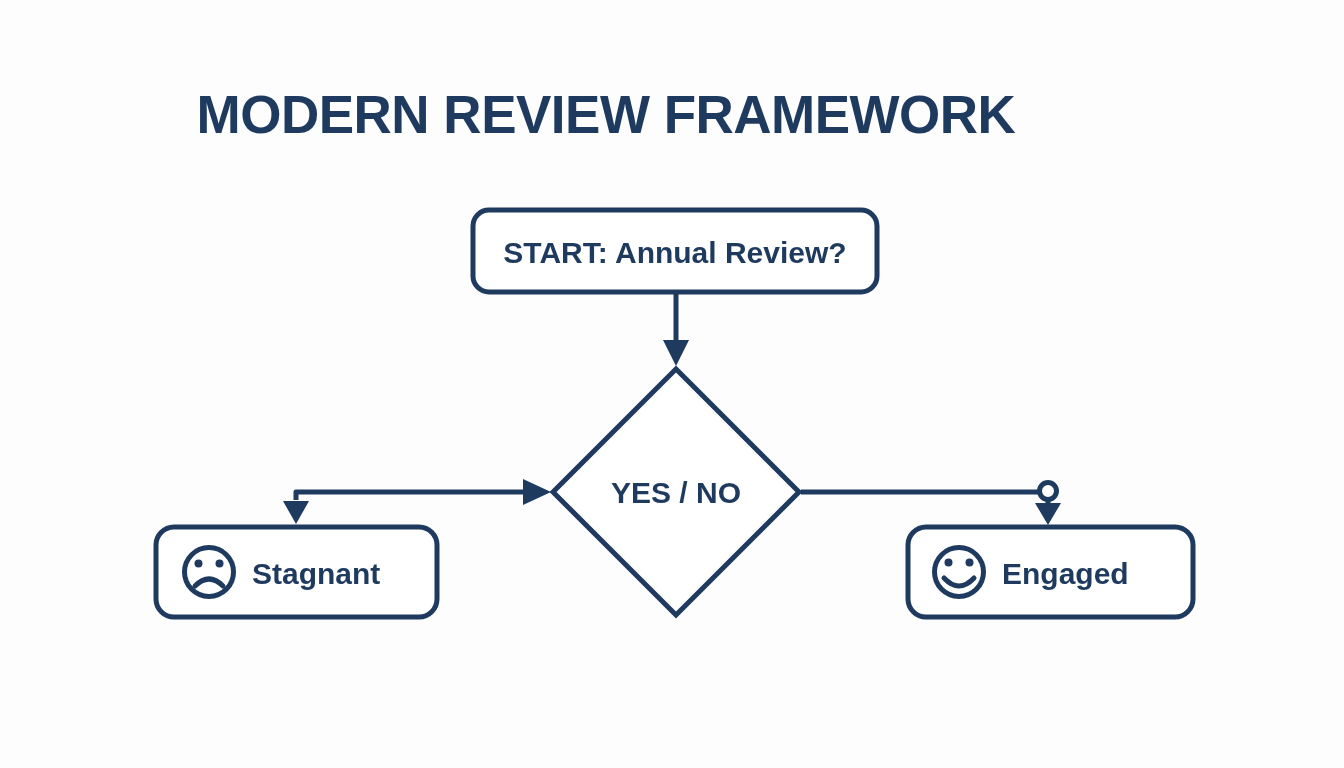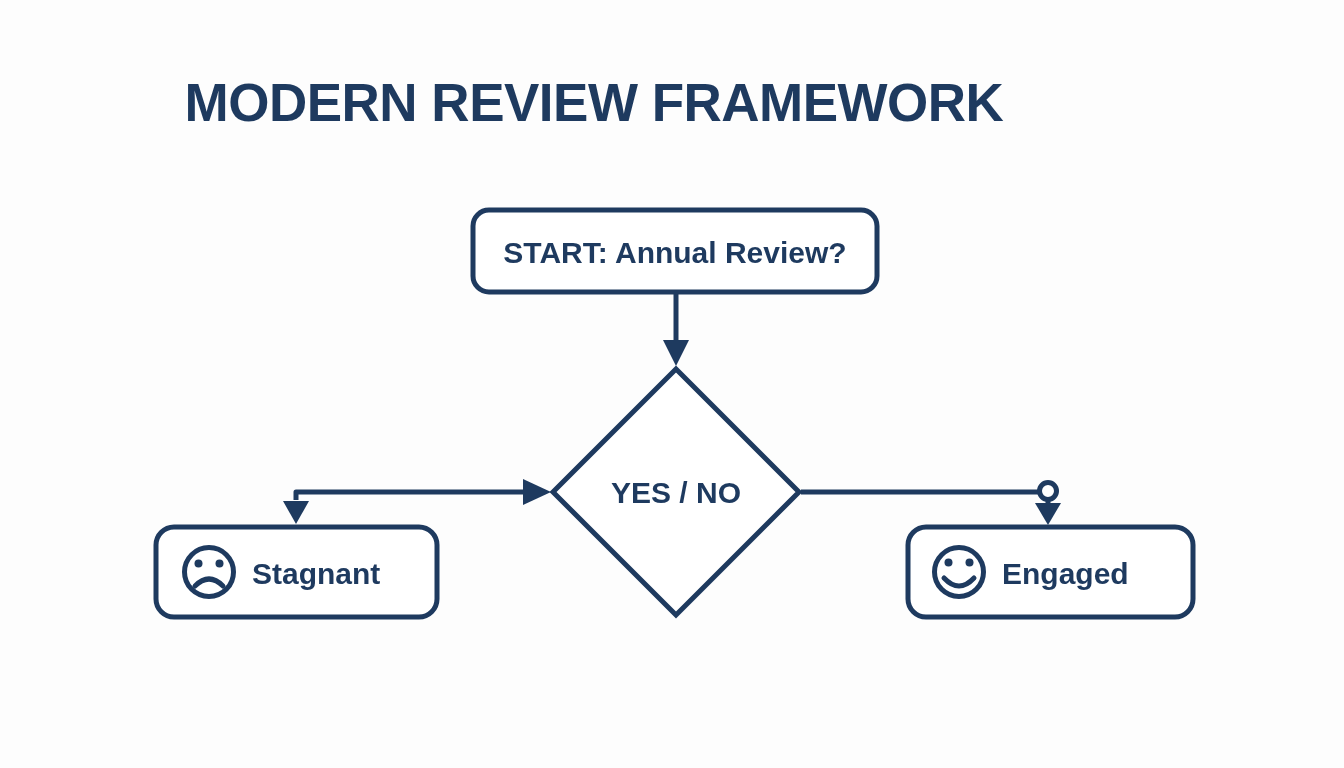--- a/index.html
+++ b/index.html
@@ -17,21 +17,21 @@
     background: var(--background);
     font-family: "Liberation Sans", sans-serif;
     position: relative;
     overflow: hidden;
   }
   .title {
     position: absolute;
     top: 72px;
     left: 0;
     width: 1180px;
-    margin: 4px;
+    margin: 16px;
     text-align: center;
     font-size: 53px;
     font-weight: 700;
     letter-spacing: -0.5px;
     color: var(--navy);
     line-height: 1;
   }
   svg.flow {
     position: absolute;
     left: 0;

